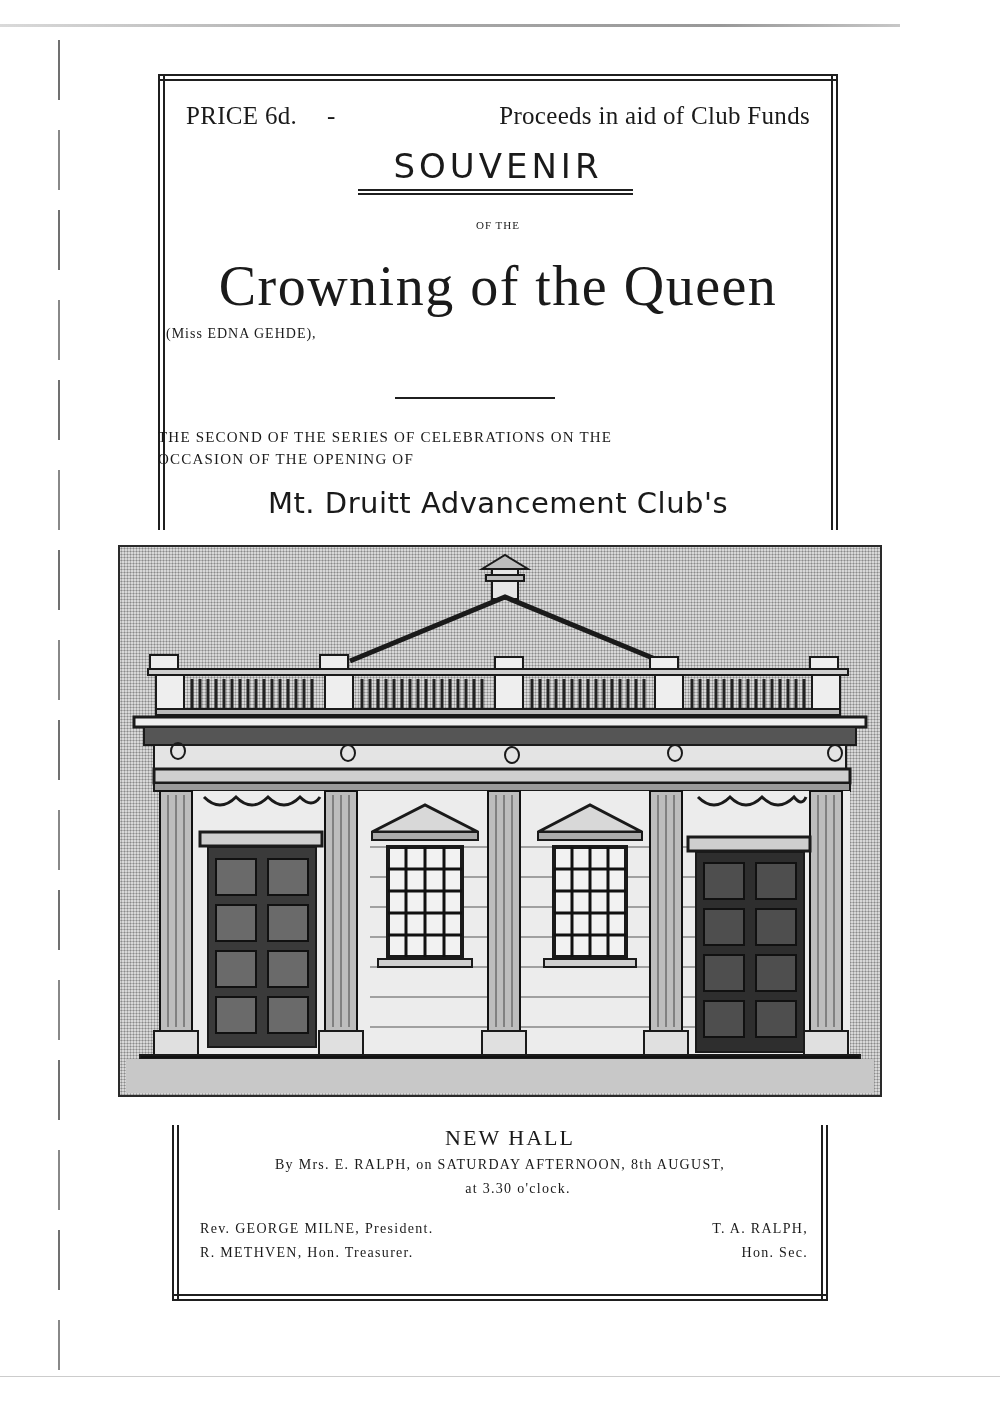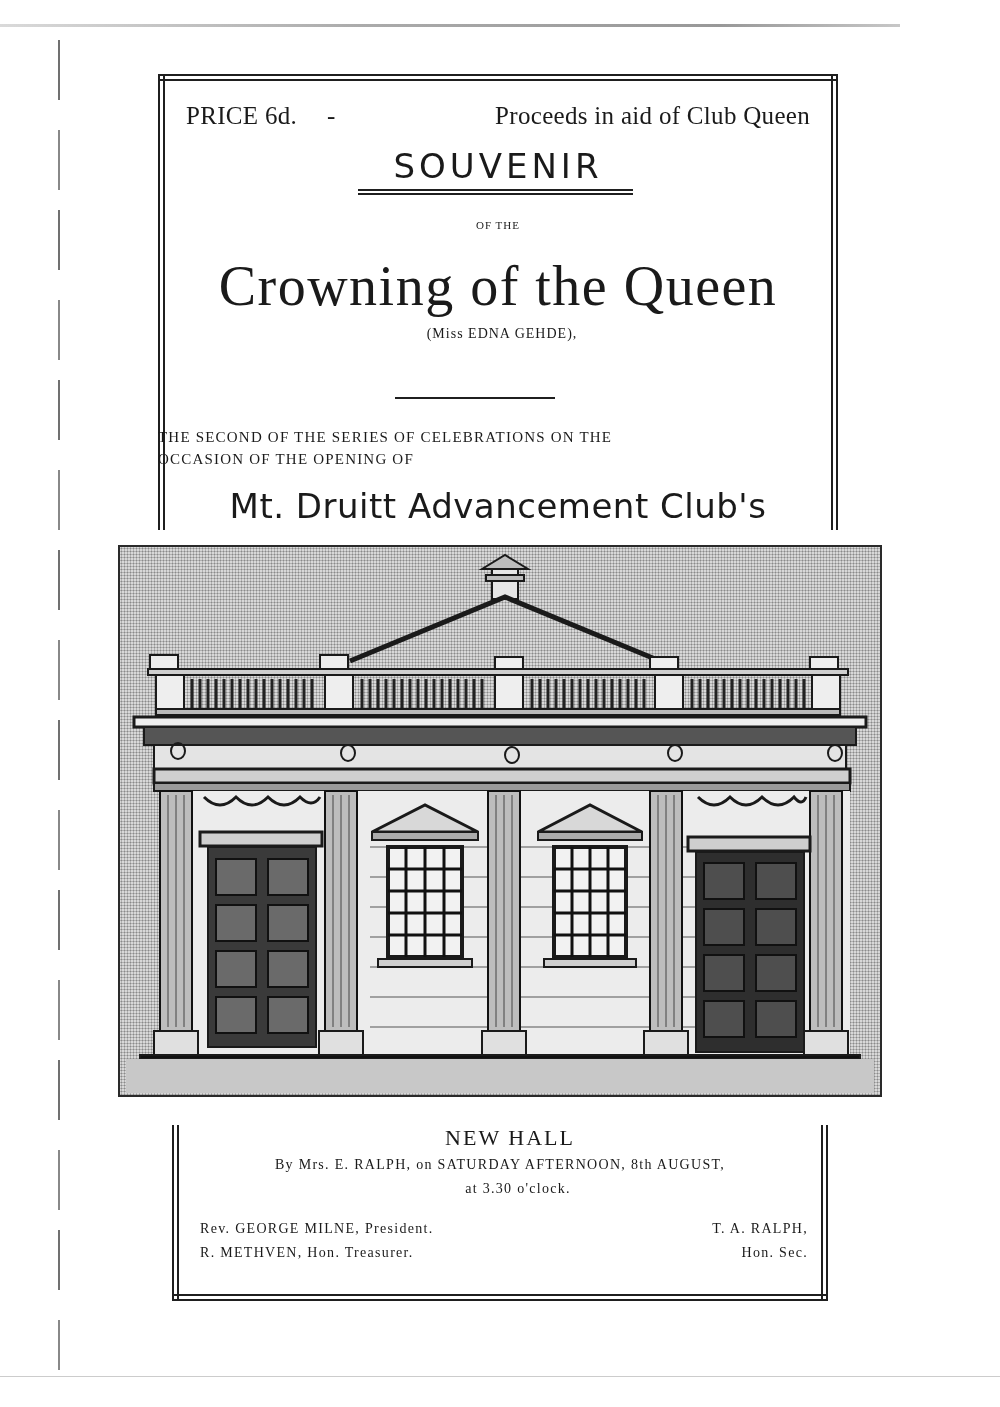--- a/index.html
+++ b/index.html
@@ -55,38 +55,38 @@
   }
   .of-the {
     position: absolute; top: 145px; left: 0; right: 0; text-align: center;
     font-size: 11px; letter-spacing: 1px;
   }
   .crowning {
     position: absolute; top: 180px; left: 0; right: 0; text-align: center;
     font-size: 56px; letter-spacing: 1.5px;
   }
   .miss {
-    position: absolute; top: 252px; left: 8px; right: 0; text-align: center;
+    position: absolute; top: 252px; left: 8px; right: 0; text-align: left;
     font-size: 14px; letter-spacing: 1px;
   }
   .date {
     position: absolute; top: 276px; left: 0; right: 0; text-align: center;
     font-size: 22px; letter-spacing: 1.5px;
   }
   .short-rule {
     position: absolute; top: 323px; left: 237px; width: 160px; height: 2px; background: #1f1f1f;
   }
   .celebrations {
     position: absolute; top: 352px; left: 0; right: 0; 
     font-size: 15px; letter-spacing: 1.2px; line-height: 22px;
   }
   .club {
     position: absolute; top: 412px; left: 0; right: 0; text-align: center;
     font-family: "DejaVu Sans", "Liberation Sans", sans-serif;
-    font-size: 34px; letter-spacing: .5px;
+    font-size: 29px; letter-spacing: .5px;
   }
 
   
   .illustration {
     position: absolute; left: 118px; top: 545px; width: 764px; height: 552px;
     border: 2px solid #2a2a2a; box-sizing: border-box;
     background-color: #d8d8d8;
     background-image: radial-gradient(#8a8a8a 0.8px, transparent 1.2px);
     background-size: 3px 3px;
     overflow: hidden;
@@ -139,21 +139,21 @@
   <div class="rule-h a"></div>
   <div class="rule-h b"></div>
   <div class="rule-v l1"></div>
   <div class="rule-v l2"></div>
   <div class="rule-v r1"></div>
   <div class="rule-v r2"></div>
 
   <div class="price-line">
     <span>PRICE 6d.</span>
     <span class="dash">-</span>
-    <span class="proceeds">Proceeds in aid of Club Queen</span>
+    <span class="proceeds">Proceeds in aid of Club Funds</span>
   </div>
 
   <div class="souvenir">SOUVENIR</div>
   <div class="souvenir-underline"></div>
   <div class="of-the">OF THE</div>
   <div class="crowning">Crowning of the Queen</div>
   <div class="miss">(Miss EDNA GEHDE),</div>
   <div class="short-rule"></div>
   <div class="celebrations">
     <div>THE SECOND OF THE SERIES OF CELEBRATIONS ON THE</div>

